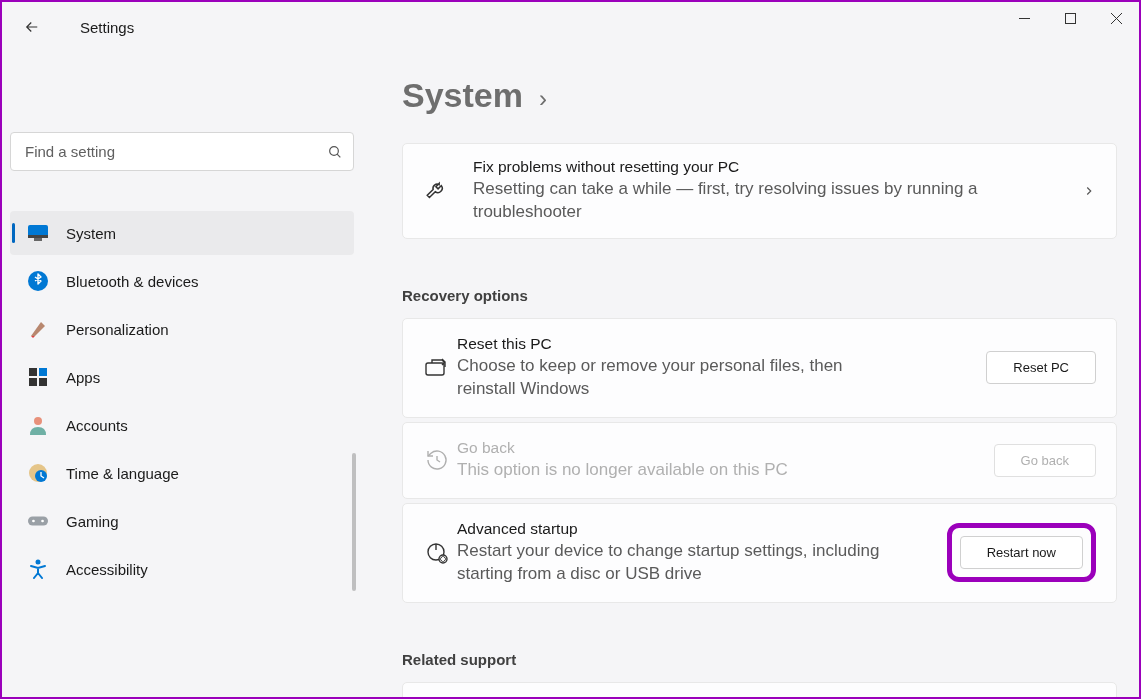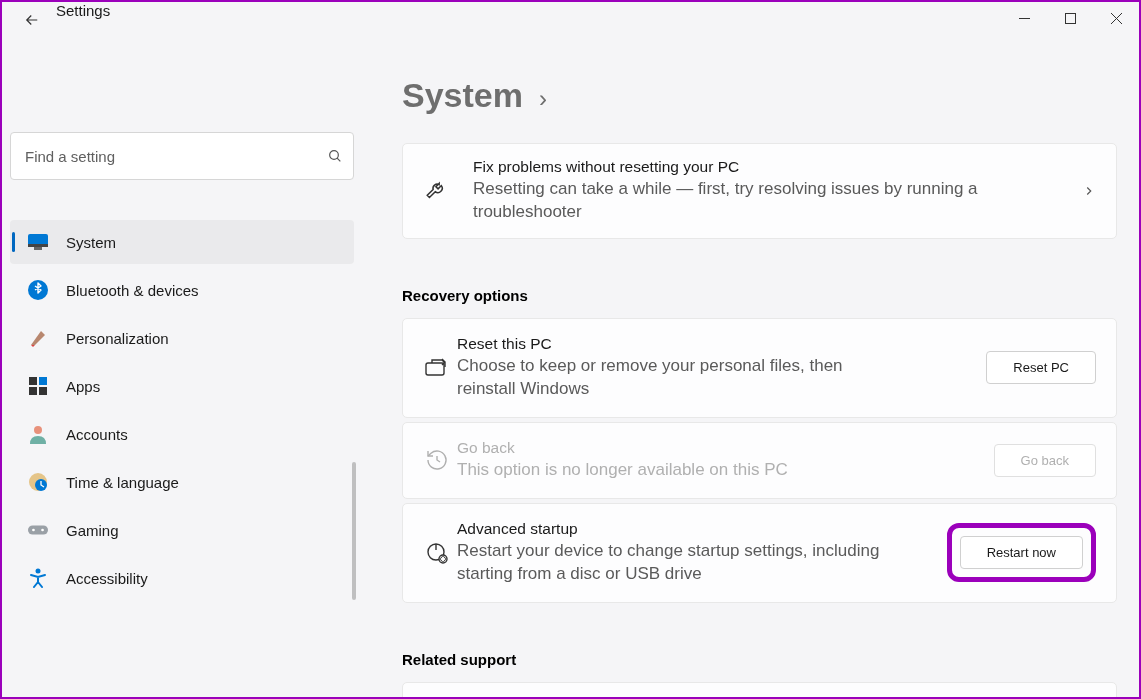--- a/index.html
+++ b/index.html
@@ -1,26 +1,26 @@
 <!DOCTYPE html>
 <html><head>
 <meta charset="utf-8">
 <style>
 * { margin: 0; padding: 0; box-sizing: border-box; font-family: "Segoe UI", -apple-system, sans-serif; }
 body { width: 1141px; height: 699px; background: #f5f5f7; border: 2px solid #9b00bb; position: relative; overflow: hidden; }
 
-.titlebar { height: 50px; display: flex; padding: 0 16px 0 12px; }
+.titlebar { height: 50px; display: flex; align-items: center; padding: 0 16px 0 12px; gap: 24px; }
 .back-btn { width: 36px; height: 36px; display: flex; align-items: center; justify-content: center; cursor: pointer; border-radius: 4px; }
 .app-title { font-size: 15px; margin-left: 6px; color: #1a1a1a; }
 .win-controls { position: absolute; top: 0; right: 0; display: flex; }
 .win-btn { width: 46px; height: 32px; display: flex; align-items: center; justify-content: center; cursor: pointer; color: #333; }
 
 .layout { display: flex; height: calc(100% - 50px); }
 .sidebar { width: 360px; padding: 0 8px 0 8px; position: relative; }
-.search-box { margin: 80px 0 40px 0; height: 48px; background: #fff; border: 1px solid #d6d6d6; border-radius: 4px; display: flex; align-items: center; padding: 0 10px 0 14px; }
+.search-box { margin: 80px 0 40px 0; height: 39px; background: #fff; border: 1px solid #d6d6d6; border-radius: 4px; display: flex; align-items: center; padding: 0 10px 0 14px; }
 .search-box input { flex: 1; border: none; outline: none; font-size: 15px; background: transparent; color: #333; }
 .search-box input::placeholder { color: #606060; }
 .search-box .s-icon { color: #555; }
 
 .nav { display: flex; flex-direction: column; gap: 4px; position: relative; }
 .nav-item { height: 44px; display: flex; align-items: center; gap: 18px; padding: 0 18px; border-radius: 4px; cursor: pointer; font-size: 15px; color: #1a1a1a; position: relative; }
 .nav-item.active { background: #eaeaec; }
 .nav-item.active::before { content: ""; position: absolute; left: 2px; top: 12px; bottom: 12px; width: 3px; background: #0067c0; border-radius: 3px; }
 .nav-icon { width: 20px; height: 20px; display: flex; align-items: center; justify-content: center; }
 .sidebar-scroll-track { position: absolute; right: -2px; top: 242px; bottom: 0; width: 4px; background: rgba(0,0,0,0.22); border-radius: 2px; }
@@ -31,21 +31,21 @@
 .crumb-sep { font-size: 24px; color: #6e6e6e; }
 .crumb-current { font-size: 34px; font-weight: 600; color: #1a1a1a; }
 
 .card { background: #fdfdfe; border: 1px solid #e8e8e8; border-radius: 5px; display: flex; align-items: center; padding: 14px 20px; min-height: 60px; gap: 22px; margin-bottom: 4px; }
 .card-icon { width: 28px; height: 28px; display: flex; align-items: center; justify-content: center; color: #333; flex-shrink: 0; }
 .card-body { flex: 1; }
 .card-title { font-size: 15.5px; color: #1a1a1a; }
 .card-sub { font-size: 17px; color: #5a5a5a; margin-top: 2px; line-height: 1.35; }
 .chevron { color: #555; }
 
-.section-h { font-size: 15px; font-weight: 600; color: #000000; margin: 48px 0 14px 0; }
+.section-h { font-size: 15px; font-weight: 600; color: #404040; margin: 48px 0 14px 0; }
 
 .option-card { background: #fdfdfe; border: 1px solid #e8e8e8; border-radius: 5px; display: flex; align-items: center; padding: 16px 20px; gap: 6px; margin-bottom: 4px; }
 .option-card.disabled .card-title, .option-card.disabled .card-sub, .option-card.disabled .card-icon { color: #b0b0b0; }
 .btn { background: #fff; border: 1px solid #d0d0d0; border-radius: 4px; padding: 8px 26px; font-size: 13px; cursor: pointer; color: #1a1a1a; white-space: nowrap; }
 .btn.disabled { color: #b0b0b0; cursor: default; border-color: #e0e0e0; }
 .highlighted { border: 5px solid #9b00bb; border-radius: 12px; padding: 8px; }
 
 svg { display: block; }
 </style>
 </head>

